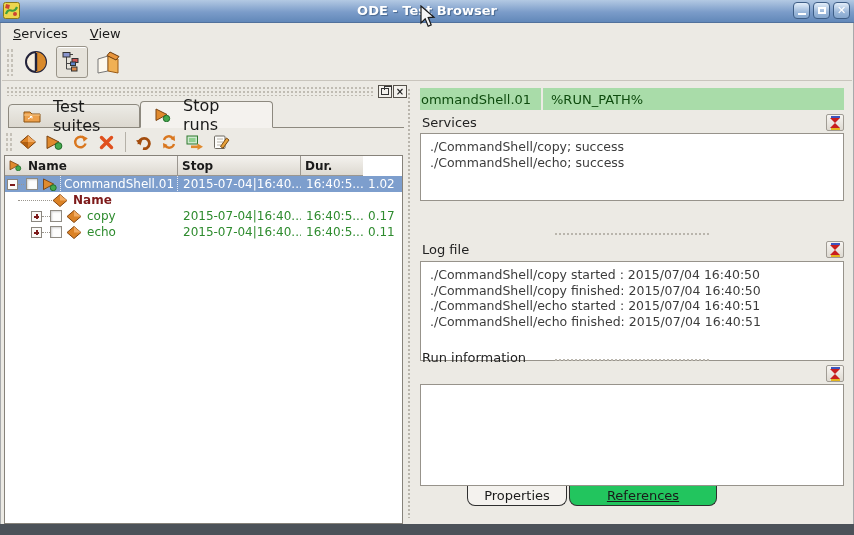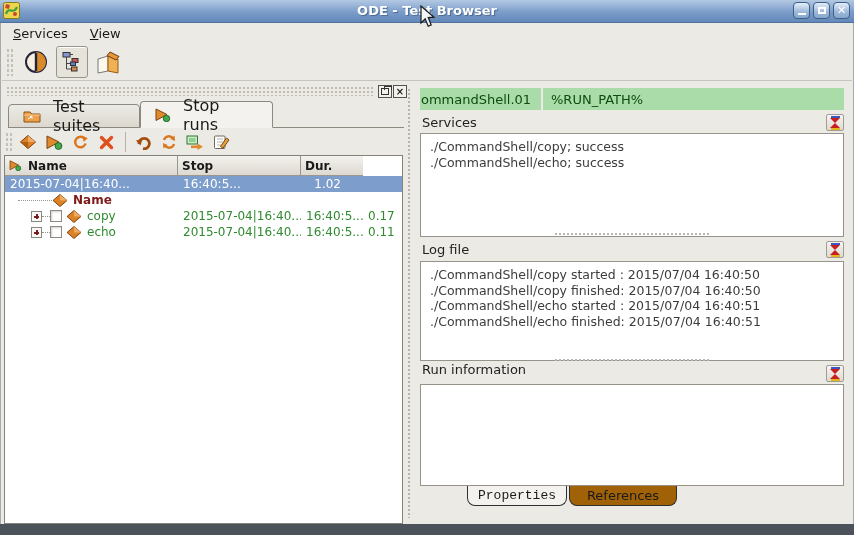--- a/index.html
+++ b/index.html
@@ -109,22 +109,22 @@
   .bow .bar-bot{width:9px;height:2px;background:#e3b51f;}
   .text-box{position:absolute;left:6px;right:8px;background:#fff;border:1px solid #97938b;
     box-sizing:border-box;padding:5px 9px;color:#3c3c3c;font-size:12.5px;line-height:15.5px;
     white-space:pre;overflow:hidden;cursor:text;}
   .h-splitter{position:absolute;left:140px;width:156px;height:6px;cursor:row-resize;}
   .h-splitter::before{content:"";position:absolute;left:0;right:0;top:1px;height:4px;
     background-image:radial-gradient(#b9b5ac 1px,transparent 1.1px);background-size:4px 4px;}
   .btab{position:absolute;box-sizing:border-box;height:20px;border:1px solid #2f2f2f;border-top:none;
     border-radius:0 0 8px 8px;display:flex;align-items:center;justify-content:center;
     font-size:13px;cursor:default;}
-  .btab.active{left:53px;width:100px;background:#f4f2ee;z-index:2;font-family:Liberation Mono, monospace;}
-  .btab.inactive{left:155px;width:108px;background:#a16207;top:0;}
+  .btab.active{left:53px;width:100px;background:#f4f2ee;z-index:2;}
+  .btab.inactive{left:155px;width:148px;background:#22c55e;top:0;text-decoration:underline;}
   .bottom-tabs{position:absolute;left:0;right:0;top:404px;height:22px;}
   
   .bottom-frame{position:absolute;left:0;right:0;bottom:0;height:11px;background:#4c5259;}
 </style>
 </head>
 <body>
 
 <div class="window">
 
   <div class="titlebar">
@@ -313,20 +313,32 @@
         </div>
         <div class="th">
             <span>Stop</span>
           </div>
         <div class="th">
             <span>Dur.</span>
           </div>
       </div>
 
       <div class="trow selected">
+        <div class="tcell name-cell">
+          <span class="expander ml2"></span>
+          <span class="treedots w6"></span>
+          <span class="checkbox ml2"></span>
+          <span class="icon ml4">
+            <svg width="16" height="13" viewBox="0 0 16 14">
+              <polygon points="1,1 12,6.5 1,12.5" fill="#e08a2e" stroke="#7a4210"></polygon>
+              <circle cx="11.5" cy="10.5" r="3.2" fill="#44a94e" stroke="#1f6b28"></circle>
+            </svg>
+          </span>
+          <span class="row-label focus ml2">CommandShell.01</span>
+        </div>
         <div class="tcell">2015-07-04|16:40...</div>
         <div class="tcell">16:40:5...</div>
         <div class="tcell dur">1.02</div>
       </div>
 
       <div class="trow">
         <div class="tcell name-cell">
           <span class="treedots ml13" style="width:34px"></span>
           <span class="icon">
             <svg width="16" height="13" viewBox="0 0 16 14">
@@ -389,42 +401,42 @@
 
     <div class="sec-label" style="top:33px">Services</div>
     <div class="sec-btn" style="top:32px">
       <span class="bow">
         <span class="bar-top"></span>
           <span class="tri-down"></span>
           <span class="tri-up"></span>
           <span class="bar-bot"></span>
       </span>
     </div>
-    <div class="text-box" style="top:51px;height:104px"><span>./CommandShell/copy; success</span>
+    <div class="text-box" style="top:51px;height:68px"><span>./CommandShell/copy; success</span>
 <span>./CommandShell/echo; success</span></div>
 
     <div class="h-splitter" style="top:149px"></div>
 
     <div class="sec-label" style="top:160px">Log file</div>
     <div class="sec-btn" style="top:159px">
       <span class="bow">
         <span class="bar-top"></span>
           <span class="tri-down"></span>
           <span class="tri-up"></span>
           <span class="bar-bot"></span>
       </span>
     </div>
     <div class="text-box" style="top:179px;height:100px"><span>./CommandShell/copy started : 2015/07/04 16:40:50</span>
 <span>./CommandShell/copy finished: 2015/07/04 16:40:50</span>
 <span>./CommandShell/echo started : 2015/07/04 16:40:51</span>
 <span>./CommandShell/echo finished: 2015/07/04 16:40:51</span></div>
 
     <div class="h-splitter" style="top:275px"></div>
 
-    <div class="sec-label" style="top:280px">Run information</div>
+    <div class="sec-label" style="top:268px">Run information</div>
     <div class="sec-btn" style="top:283px">
       <span class="bow">
         <span class="bar-top"></span>
           <span class="tri-down"></span>
           <span class="tri-up"></span>
           <span class="bar-bot"></span>
       </span>
     </div>
     <div class="text-box" style="top:302px;height:102px"></div>
 

